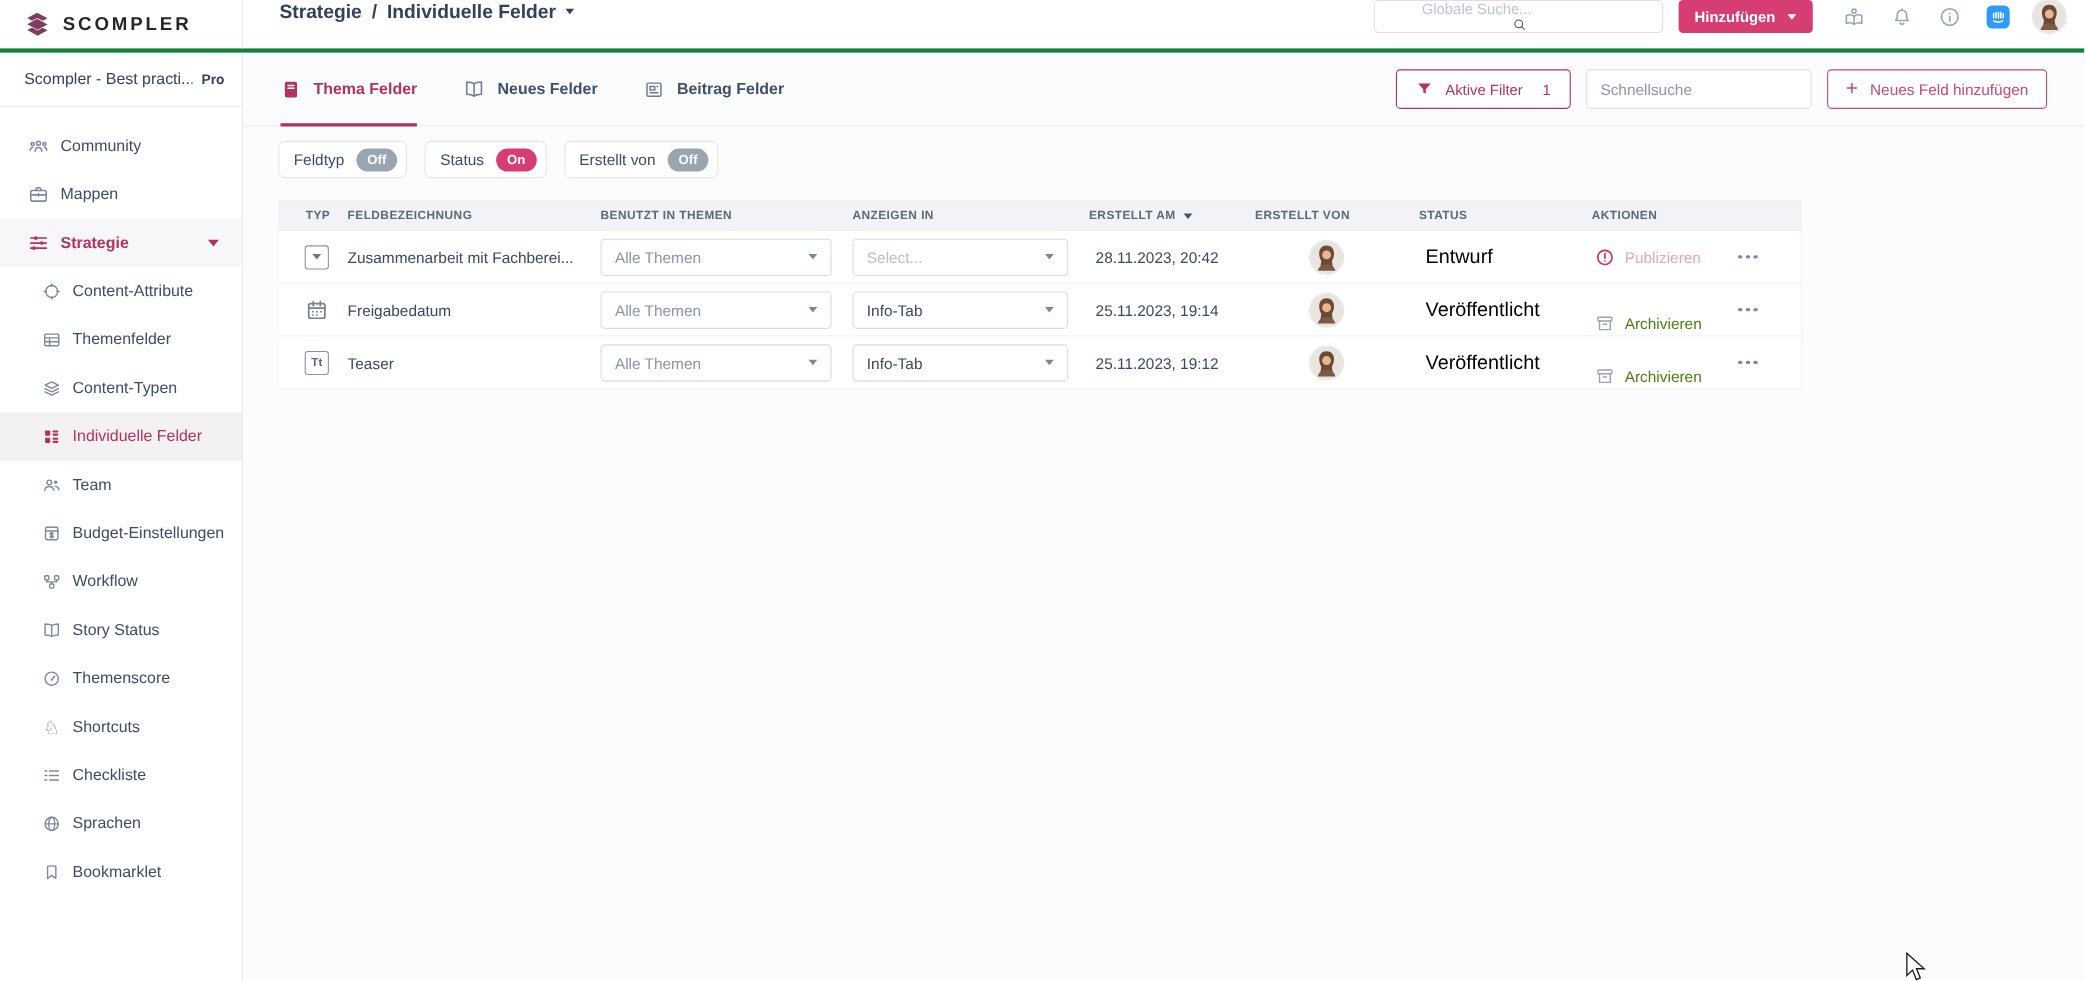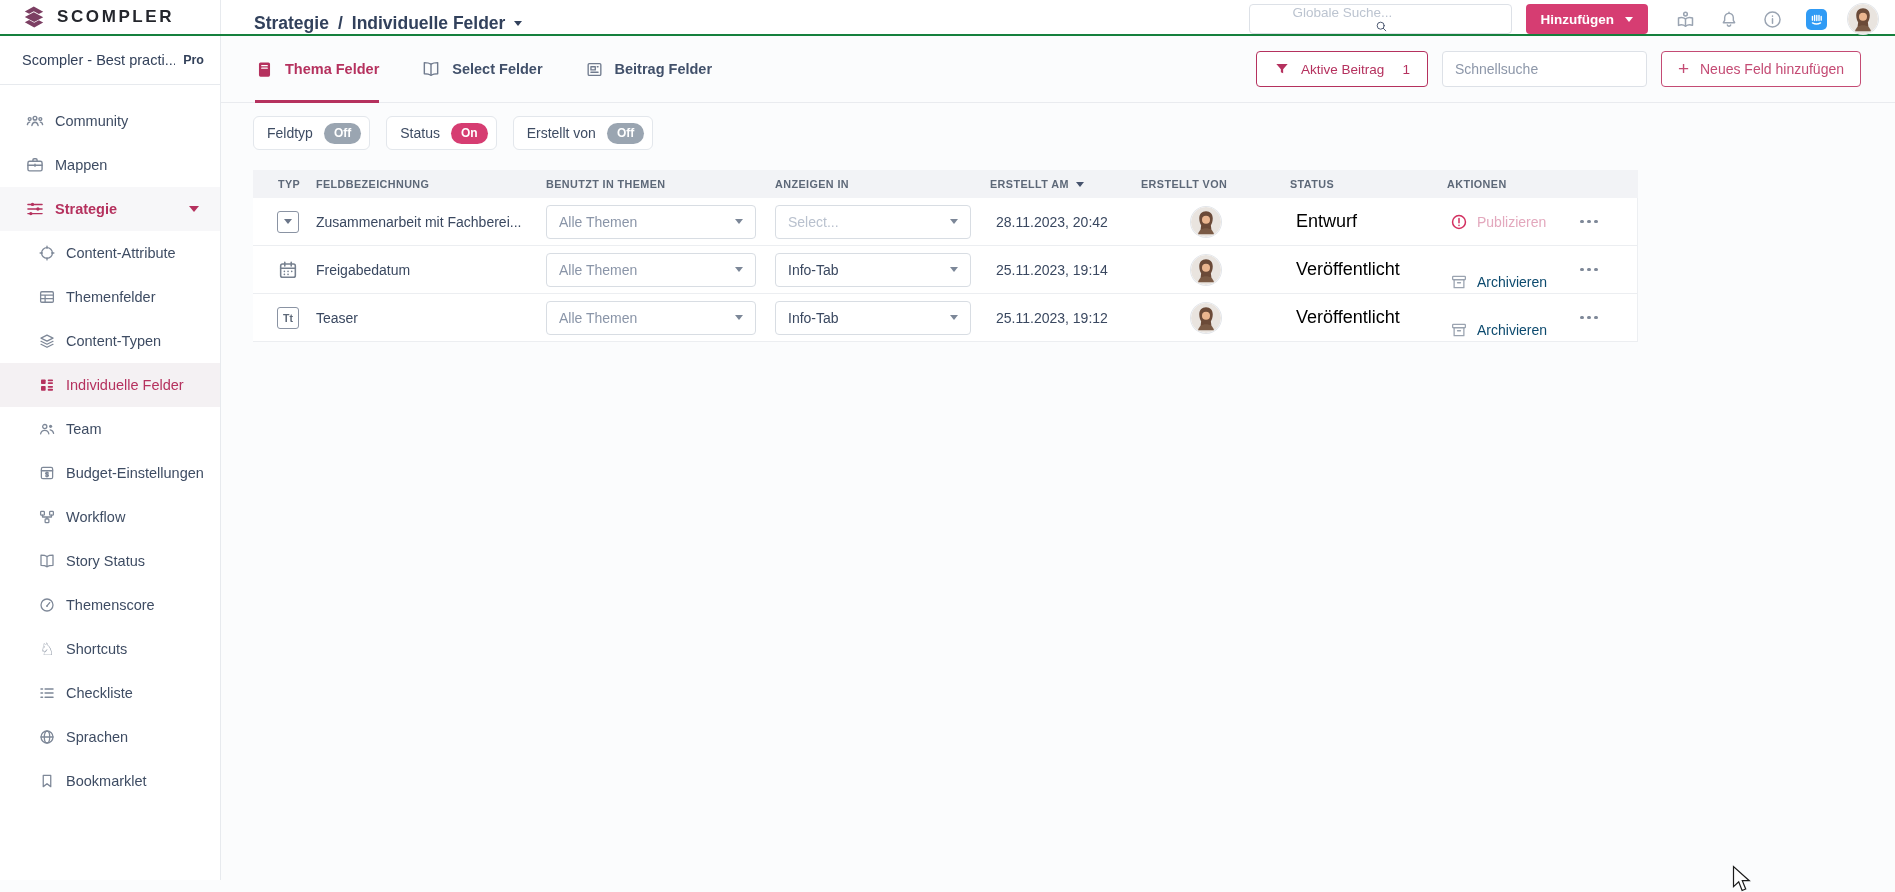--- a/index.html
+++ b/index.html
@@ -2,21 +2,21 @@
 <html><head>
 <meta charset="utf-8">
 <style>
   * { margin:0; padding:0; box-sizing:border-box; }
   html,body { width:1895px; height:892px; overflow:hidden; }
   body { font-family:"Liberation Sans", sans-serif; background:#fbfcfd; position:relative; color:#3a4860; }
   svg { display:block; }
   .ico { stroke:currentColor; fill:none; stroke-width:1.7; stroke-linecap:round; stroke-linejoin:round; }
 
   
-  .topbar { height:36px; background:#fff; border-bottom:2px solid #15803d; display:flex; align-items:flex-end; }
+  .topbar { height:48px; background:#fff; border-bottom:4px solid #15803d; display:flex; align-items:flex-start; }
   .logo-area { width:221px; height:100%; border-right:1px solid #e7eaee; display:flex; align-items:center; padding-left:21px; gap:10px; flex:none; }
   .logo-text { font-size:17px; font-weight:700; letter-spacing:2.6px; color:#24262c; }
   .breadcrumb { margin-left:33px; display:flex; align-items:center; gap:9px; font-size:17.5px; font-weight:600; color:#32415c; }
   .caret { width:0; height:0; border-left:4.5px solid transparent; border-right:4.5px solid transparent; border-top:5.5px solid #32415c; }
   .topbar-right { margin-left:auto; display:flex; align-items:center; padding-right:17px; }
   .global-search { width:263px; height:30px; border:1px solid #dde1e7; border-radius:4px; display:flex; align-items:center; padding:0 10px 0 12px; background:#fff;flex-direction:column; }
   .global-search input { border:none; outline:none; flex:1; font-size:13.5px; font-family:inherit; color:#3a4860; }
   .global-search input::placeholder { color:#bcc4d0; }
   .btn-add { margin-left:14px; height:30px; background:#d63d72; border:none; border-radius:4px; color:#fff; font-size:13.5px; font-weight:600; font-family:inherit; display:flex; align-items:center; gap:11px; padding:0 15px; cursor:pointer; }
   .btn-add .caret { border-top-color:#fff; }
@@ -91,21 +91,21 @@
   .val-muted { color:#8a95a8; }
   .val-ph { color:#b9c1ce; }
   .val-solid { color:#3a4860; }
   .td-date { padding-left:16px; font-size:14px; color:#3a4860; }
   .td-avatar { display:flex; justify-content:center; }
   .td-status { padding-left:16px; font-size:18px; color:#000000; }
   .td-actions { display:flex; align-items:center; padding-left:13px; position:relative; height:100%; }
   .action { display:flex; align-items:center; gap:9px; font-size:14px; cursor:pointer; }
   .action.publish { color:#e3a8bd; }
   .action.publish .aicon { color:#d22f5f; }
-  .action.archive { color:#0c4a6e;margin-top:25px; }
+  .action.archive { color:#4d7c0f;margin-top:25px; }
   .action.archive .aicon { color:#9aa3b0; }
   .dots { position:absolute; left:143px; display:flex; gap:3.5px; cursor:pointer; }
   .dots i { width:3.6px; height:3.6px; border-radius:50%; background:#7e8898; }
 
   .cursor { position:absolute; left:1732px; top:865px; }
 </style>
 </head>
 <body>
 
 <div class="topbar">
@@ -364,38 +364,38 @@
           </span>
         <span>Thema Felder</span>
       </div>
       <div class="tab">
         <span class="ticon">
             <svg class="ico" width="20" height="20" viewBox="0 0 24 24">
               <path d="M12 6.1C10 4.8 7.6 4.3 4 4.3v13.4c3.6 0 6 .5 8 1.8 2-1.3 4.4-1.8 8-1.8V4.3c-3.6 0-6 .5-8 1.8z"></path>
               <path d="M12 6.1v13.4"></path>
             </svg>
           </span>
-        <span>Select Felder</span>
+        <span>Neues Felder</span>
       </div>
       <div class="tab">
         <span class="ticon">
             <svg class="ico" width="19" height="19" viewBox="0 0 24 24">
               <rect x="4" y="4.5" width="16" height="15" rx="1.5"></rect>
               <path d="M7.5 8.5h5.5v4H7.5zM15.5 8.5h1M7.5 15.5h9M7.5 12.5h0"></path>
             </svg>
           </span>
         <span>Beitrag Felder</span>
       </div>
 
       <div class="tabs-controls">
         <button class="btn-active-filter">
           <svg width="16" height="16" viewBox="0 0 24 24">
               <path d="M3.5 4.5h17l-6.8 7.8v6.2l-3.4-1.8v-4.4z" fill="#b5315e"></path>
             </svg>
-          <span>Aktive Beitrag</span>
+          <span>Aktive Filter</span>
           <span class="filter-count">1</span>
         </button>
         <div class="quick-search">
           <input type="text" placeholder="Schnellsuche" style="">
           <svg class="ico" width="18" height="18" viewBox="0 0 24 24" style="color:#6b7689">
               <circle cx="10.5" cy="10.5" r="6.5"></circle>
               <path d="M15.5 15.5 20 20"></path>
             </svg>
         </div>
         <button class="btn-new-field">

